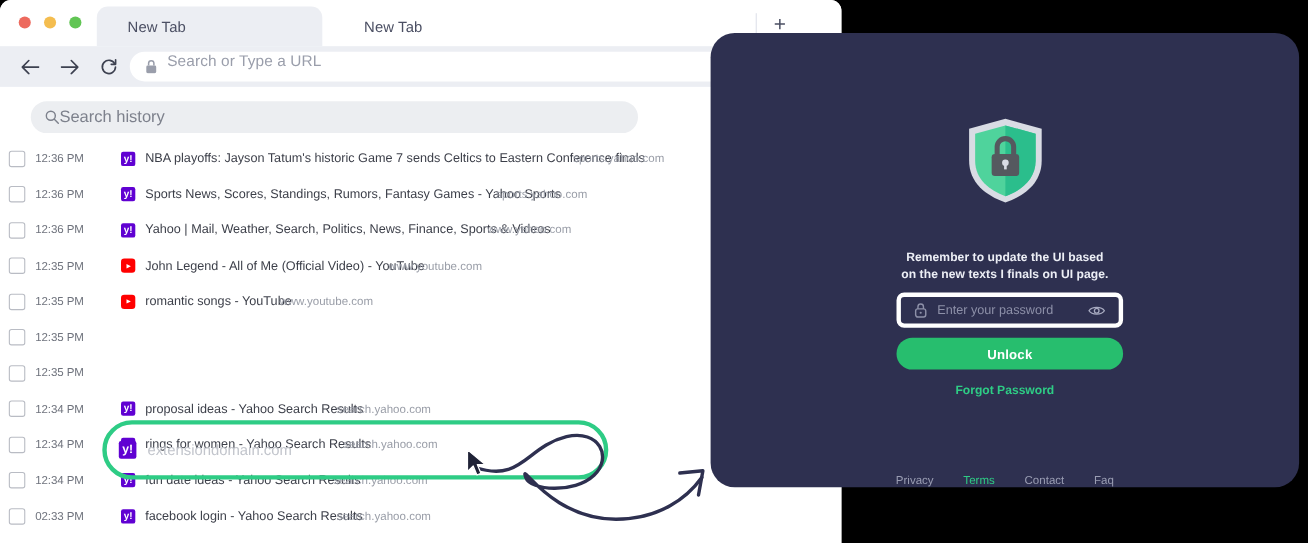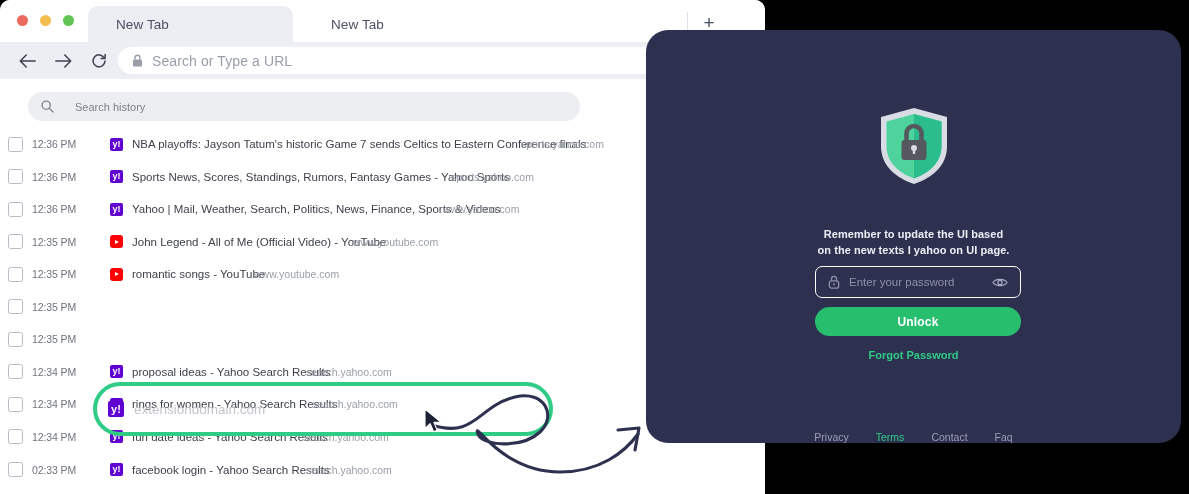--- a/index.html
+++ b/index.html
@@ -58,39 +58,39 @@
   .navbtn {
     width: 26px; height: 26px; margin-left: 10px;
     display: flex; align-items: center; justify-content: center;
   }
   #back-btn { margin-left: 14px; }
   .navbtn svg { display: block; }
   #omnibox {
     position: absolute; left: 118px; top: 5px;
     width: 660px; height: 27px;
     background: #ffffff; border-radius: 14px;
-    display: flex; align-items: center;
+    display: flex; 
   }
   #omni-lock { margin-left: 14px; display: flex; align-items: center; }
   #omni-text {
     margin-left: 9px; font-size: 14px; color: #9a9eab; letter-spacing: .1px;
   }
 
   
   #content {
     position: absolute; left: 0; top: 79px; width: 765px; height: 415px;
     background: #ffffff;
   }
   #searchbar {
     position: absolute; left: 28px; top: 13px; width: 552px; height: 29px;
     background: #eceef1; border-radius: 15px;
     display: flex; align-items: center;
   }
   #search-icon-wrap { margin-left: 13px; display:flex; align-items:center; }
-  #search-ph { margin-left: 21px; font-size: 11px; color: #7d818c; }
+  #search-ph { margin-left: 0; font-size: 15px; color: #7d818c; }
 
   
   .hrow {
     position: absolute; left: 0; width: 700px; height: 26px;
     display: flex; align-items: center;
   }
   .cbox {
     position: absolute; left: 8px; width: 15px; height: 15px;
     border: 1.4px solid #b9bcc4; border-radius: 2.5px; background: #fff;
   }
@@ -162,21 +162,21 @@
   #shield { position: absolute; left: 50%; transform: translateX(-50%); top: 76px; }
   #panel-msg {
     position: absolute; left: 0; right: 0; top: 196px;
     text-align: center;
     font-size: 11px; font-weight: bold; color: #eceef5;
     line-height: 16px; letter-spacing: .05px;
   }
   #pw-field {
     position: absolute; left: 169px; top: 236px;
     width: 206px; height: 32px;
-    border: 1px solid #ffffff; border-radius: 7px;
+    border: 4px solid #ffffff; border-radius: 7px;
     display: flex; align-items: center;
   }
   #pw-lock { margin-left: 12px; display:flex; align-items:center; }
   #pw-ph { margin-left: 9px; font-size: 11.5px; color: #8d90a8; }
   #pw-eye { position: absolute; right: 12px; display:flex; align-items:center; }
   #unlock-btn {
     position: absolute; left: 169px; top: 277px;
     width: 206px; height: 29px;
     background: #27BE6E; border-radius: 15px;
     display: flex; align-items: center; justify-content: center;
@@ -360,21 +360,21 @@
       <path d="M37 8 L64.5 15.6 V40 C64.5 57 51.5 67.2 37 72.4 C22.5 67.2 9.5 57 9.5 40 V15.6 Z" fill="#4FD39C"></path>
       <path d="M37 8 L64.5 15.6 V40 C64.5 57 51.5 67.2 37 72.4 Z" fill="#2BBE8C"></path>
       <rect x="24.5" y="34" width="25" height="20" rx="3" fill="#55595F"></rect>
       <path d="M29.5 34 V27.5 a7.5 7.5 0 0 1 15 0 V34" stroke="#55595F" stroke-width="4.6" fill="none"></path>
       <circle cx="37" cy="42" r="3" fill="#d9dce4"></circle>
       <rect x="35.8" y="42" width="2.4" height="6" fill="#d9dce4"></rect>
     </svg>
 
     <div id="panel-msg">
       <div>Remember to update the UI based</div>
-      <div>on the new texts I yahoo on UI page.</div>
+      <div>on the new texts I finals on UI page.</div>
     </div>
 
     <div id="pw-field">
       <span id="pw-lock">
         <svg width="12" height="14" viewBox="0 0 12 14">
           <rect x="1.4" y="5.8" width="9.2" height="7.4" rx="2" stroke="#8d90a8" stroke-width="1.3" fill="none"></rect>
           <path d="M3.5 5.8 V3.9 a2.5 2.5 0 0 1 5 0 V5.8" stroke="#8d90a8" stroke-width="1.3" fill="none"></path>
           <circle cx="6" cy="9.3" r="1" fill="#8d90a8"></circle>
         </svg>
       </span>

